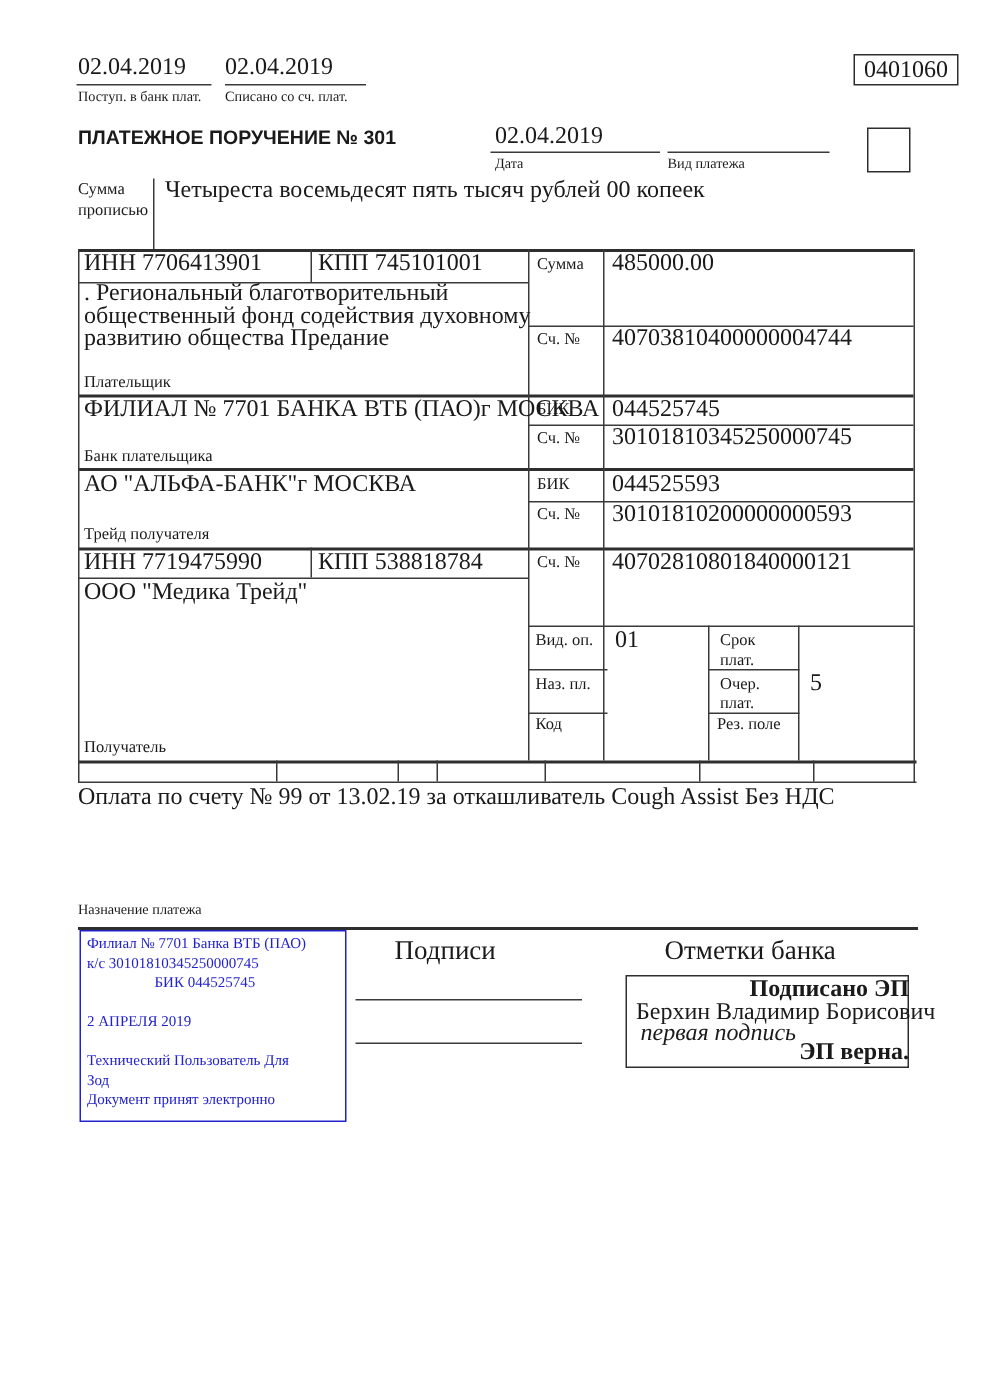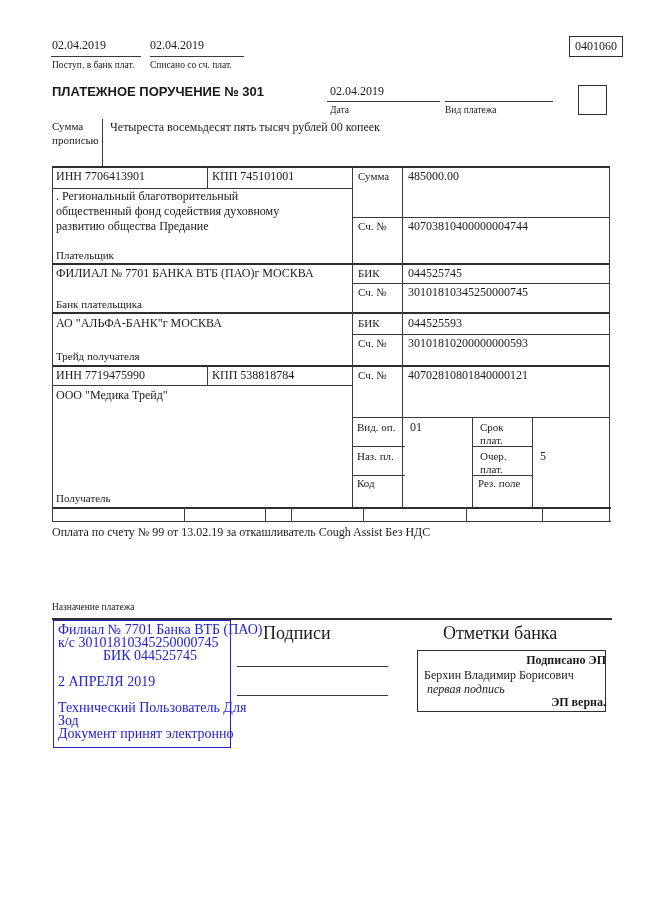--- a/index.html
+++ b/index.html
@@ -1,47 +1,47 @@
 <!DOCTYPE html>
 <html><head>
 <meta charset="utf-8">
 <style>
   html,body{margin:0;padding:0;background:#fff;}
   .page{position:relative;width:660px;height:919px;background:#ffffff;
         font-family:"Liberation Serif", serif;color:#1a1a1a;overflow:hidden;}
-  .t  {position:absolute;font-size:12px;line-height:14px;white-space:nowrap;}
+  .t  {position:absolute;font-size:16px;line-height:14px;white-space:nowrap;}
   .m  {position:absolute;font-size:11px;line-height:13px;white-space:nowrap;}
   .s  {position:absolute;font-size:9.5px;line-height:11px;white-space:nowrap;}
   .hl {position:absolute;height:1px;background:#3a3a3a;}
   .hl2{position:absolute;height:2px;background:#2e2e2e;}
   .vl {position:absolute;width:1px;background:#3a3a3a;}
   .box{position:absolute;border:1.5px solid #2e2e2e;box-sizing:border-box;}
   .title{position:absolute;font-family:"Liberation Sans", sans-serif;
          font-weight:bold;font-size:13px;white-space:nowrap;}
   .bluebox{position:absolute;border:1.5px solid #2222cc;box-sizing:border-box;background:#fff;}
-  .bt {position:absolute;font-size:14px;line-height:12px;white-space:nowrap;color:#2222cc;}
+  .bt {position:absolute;font-size:10px;line-height:12px;white-space:nowrap;color:#2222cc;}
   .ctr{text-align:center;}
   .b{font-weight:bold;text-align:right;}
   .i{font-style:italic;}
   .h13{position:absolute;font-size:18px;white-space:nowrap;}
 </style>
 </head>
 <body>
 
 <div class="page">
 
   <div class="t" style="left:52px;top:38px;">02.04.2019</div>
   <div class="hl" style="left:51px;top:56px;width:90px;"></div>
   <div class="s" style="left:52px;top:60px;">Поступ. в банк плат.</div>
 
   <div class="t" style="left:150px;top:38px;">02.04.2019</div>
   <div class="hl" style="left:150px;top:56px;width:94px;"></div>
   <div class="s" style="left:150px;top:60px;">Списано со сч. плат.</div>
 
-  <div class="box t ctr" style="left:569px;top:36px;width:54px;height:21px;line-height:19px;">0401060</div>
+  <div class="box t ctr" style="left:569px;top:36px;width:70px;height:21px;line-height:19px;">0401060</div>
 
   <div class="title" style="left:52px;top:84px;">ПЛАТЕЖНОЕ ПОРУЧЕНИЕ № 301</div>
   <div class="t" style="left:330px;top:84px;">02.04.2019</div>
   <div class="hl" style="left:327px;top:101px;width:113px;"></div>
   <div class="s" style="left:330px;top:105px;">Дата</div>
   <div class="hl" style="left:445px;top:101px;width:108px;"></div>
   <div class="s" style="left:445px;top:105px;">Вид платежа</div>
   <div class="box" style="left:578px;top:85px;width:29px;height:30px;"></div>
 
   <div class="vl" style="left:102px;top:119px;height:47px;"></div>

